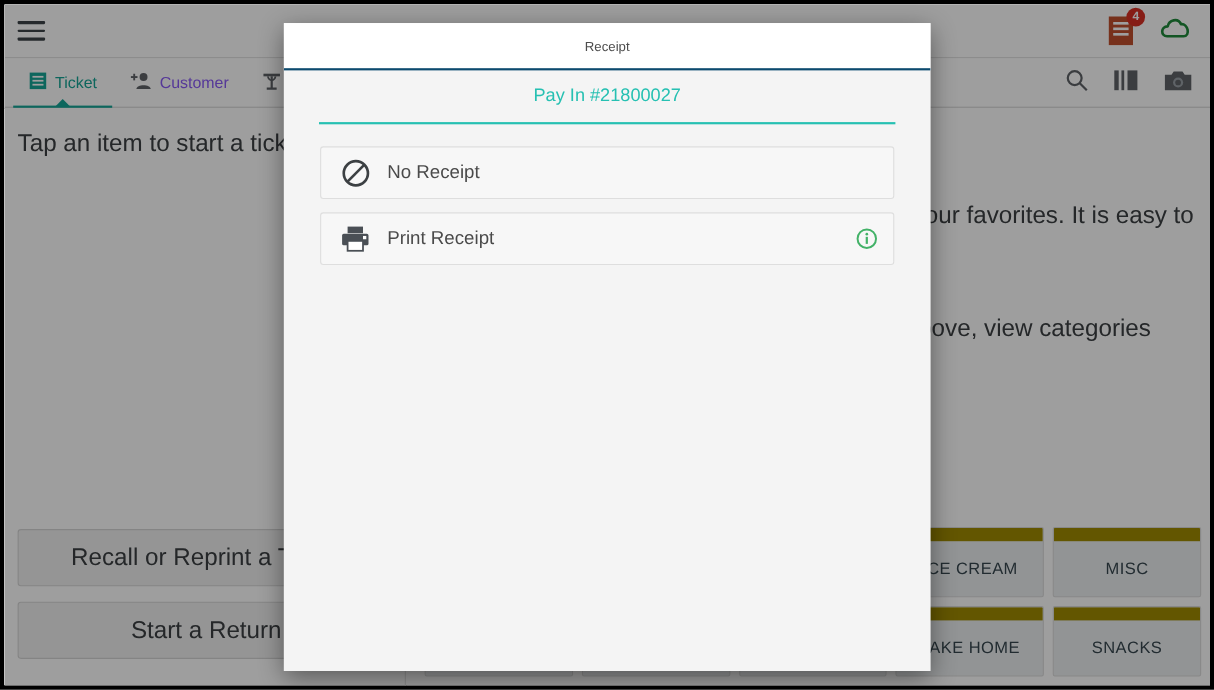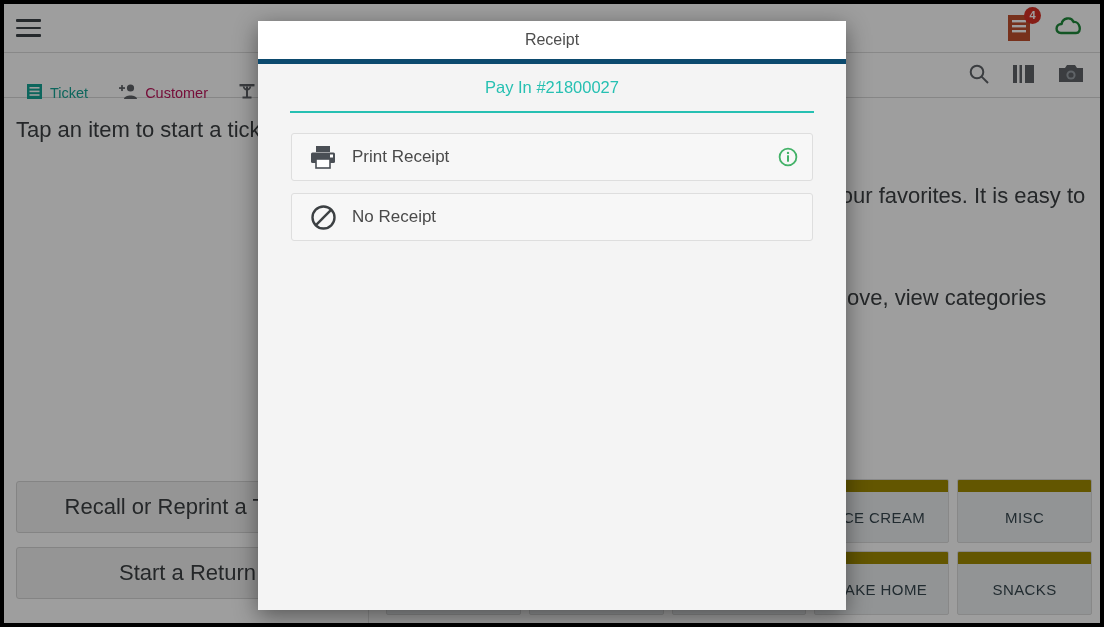--- a/index.html
+++ b/index.html
@@ -64,29 +64,29 @@
     font-weight: bold;
   }
 
   .tabbar {
     position: absolute; left: 0; top: 49px;
     width: 1096px; height: 45px;
     background: #ffffff;
     border-bottom: 1px solid #d8d8d8;
   }
   .tabs {
-    position: absolute; left: 8px; top: 17px;
+    position: absolute; left: 8px; top: 0;
     display: flex; align-items: flex-end; height: 45px;
     gap: 2px;
   }
   .tab {
     display: flex; align-items: center; gap: 7px;
     padding: 0 14px; height: 45px;
     position: relative;
-    color: #be185d;
+    color: #8b5cf6;
     font-size: 14.5px;
   }
   .tab.active { color: #16a596; }
   .tab.active .tab-underline {
     position: absolute; left: 0; right: 0; bottom: 0;
     height: 2px; background: #16a596;
   }
   .tab.active .tab-caret {
     position: absolute; left: 50%; bottom: 1px;
     transform: translateX(-50%);
@@ -183,22 +183,22 @@
     left: 254px; top: 17px;
     width: 588px; height: 589px;
     background: #f4f4f4;
     box-shadow: 0 6px 22px rgba(0,0,0,0.45);
     overflow: hidden;
   }
   .dlg-header {
     height: 43px;
     background: #ffffff;
     display: flex; align-items: center; justify-content: center;
-    font-size: 16px; color: #4d4d4d;
-    border-bottom: 5px solid #0c4a6e;
+    font-size: 12px; color: #4d4d4d;
+    border-bottom: 2px solid #0c4a6e;
   }
   .dlg-subtitle-wrap {
     padding: 14px 32px 0 32px;
   }
   .dlg-subtitle {
     text-align: center;
     color: #26c0b2;
     font-size: 16.5px;
     padding-bottom: 14px;
   }
@@ -409,43 +409,43 @@
 
     <div class="dlg-subtitle-wrap">
       <div class="dlg-subtitle" style="color: rgb(38, 192, 178);">Pay In #21800027</div>
       <div class="dlg-underline" style="background: rgb(38, 192, 178);"></div>
     </div>
 
     <div class="dlg-options">
 
       <div class="opt-row">
         <span class="opt-icon">
+          <svg width="27" height="27" viewBox="0 0 27 27">
+            <circle cx="13.5" cy="13.5" r="11" fill="none" stroke="#3c4043" stroke-width="2.4"></circle>
+            <path d="M5.9 21.1 L21.1 5.9" stroke="#3c4043" stroke-width="2.4"></path>
+          </svg>
+        </span>
+        <span class="opt-label">No Receipt</span>
+      </div>
+
+      <div class="opt-row">
+        <span class="opt-icon">
           <svg width="28" height="26" viewBox="0 0 28 26">
             <rect x="7" y="2" width="14" height="6" fill="#4a4f55"></rect>
             <rect x="2" y="8.5" width="24" height="10.5" rx="1.5" fill="#4a4f55"></rect>
             <rect x="21" y="10.5" width="3" height="3" fill="#ffffff"></rect>
             <rect x="7" y="15" width="14" height="9" fill="#ffffff" stroke="#4a4f55" stroke-width="1.6"></rect>
           </svg>
         </span>
         <span class="opt-label">Print Receipt</span>
         <span class="opt-info">
           <svg width="20" height="20" viewBox="0 0 20 20">
             <circle cx="10" cy="10" r="8.4" fill="none" stroke="#43b268" stroke-width="1.8"></circle>
             <circle cx="10" cy="5.9" r="1.2" fill="#43b268"></circle>
             <rect x="9" y="8.3" width="2" height="6.4" fill="#43b268"></rect>
           </svg>
         </span>
       </div>
 
-      <div class="opt-row">
-        <span class="opt-icon">
-          <svg width="27" height="27" viewBox="0 0 27 27">
-            <circle cx="13.5" cy="13.5" r="11" fill="none" stroke="#3c4043" stroke-width="2.4"></circle>
-            <path d="M5.9 21.1 L21.1 5.9" stroke="#3c4043" stroke-width="2.4"></path>
-          </svg>
-        </span>
-        <span class="opt-label">No Receipt</span>
-      </div>
-
     </div>
   </div>
 
 </div>
 
 </body></html>

